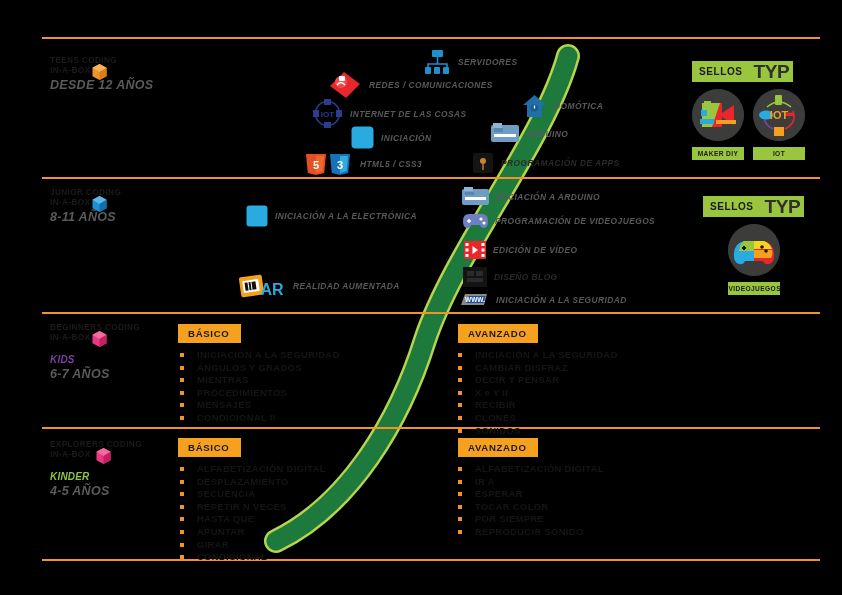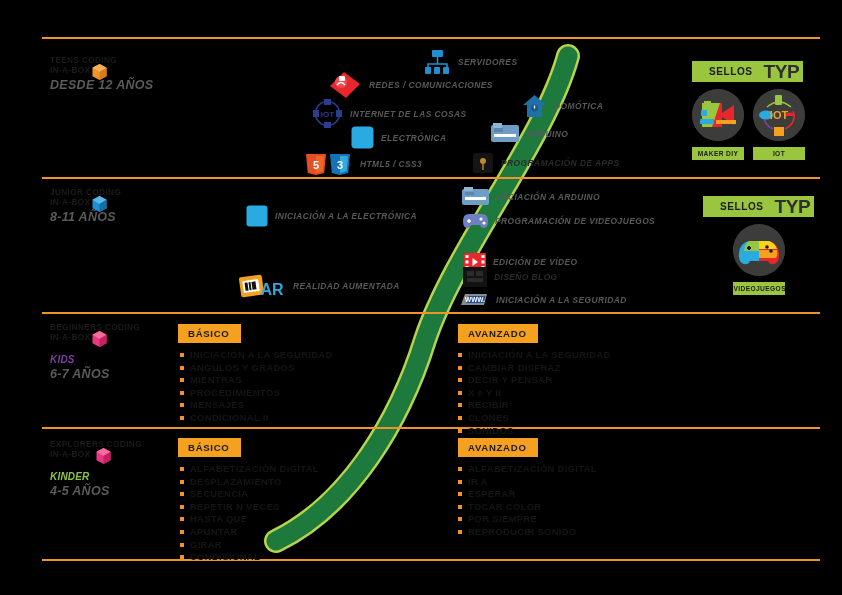--- a/index.html
+++ b/index.html
@@ -50,37 +50,37 @@
   .lvl {
     position: absolute; background: #f5a11f; color: #1a1a1a;
     font-size: 9.6px; font-weight: bold; letter-spacing: .7px;
     padding: 4px 11px 4px 10px;
   }
 
   
   .blist { position: absolute; }
   .blist li {
     list-style: none; display: flex; align-items: flex-start;
-    gap: 6px; margin-bottom: 1px;
+    gap: 13px; margin-bottom: 1px;
   }
   .blist .bul {
     flex: 0 0 auto; width: 4px; height: 4px; background: #f0932b;
     margin-top: 4px;
   }
   .blist .txt {
     font-size: 9.4px; font-weight: bold; letter-spacing: .35px;
     color: #151515; line-height: 11.6px; white-space: nowrap;
   }
 
   
   .sellos { position: absolute; }
   .sellos-hd { display: flex; align-items: stretch; }
   .sellos-hd .s-word {
     background: #9ac53e; color: #1a1a1a; font-size: 10px; font-weight: bold;
-    letter-spacing: .6px; padding: 4px 8px 4px 17px; display: flex;
+    letter-spacing: .6px; padding: 4px 8px 4px 7px; display: flex;
     align-items: center;
   }
   .sellos-hd .s-typ {
     background: #9ac53e; color: #2f2f2f; font-size: 19px; font-weight: bold;
     letter-spacing: -.5px; line-height: 1; padding: 1px 4px 1px 3px;
     display: flex; align-items: center;
   }
   .badges { display: flex; gap: 9px; margin-top: 7px; }
   .badge { width: 52px; }
   .badge-circle {
@@ -155,21 +155,21 @@
       <rect x="12" y="24" width="7" height="6" fill="#2c3c8f"></rect>
       <text x="15.5" y="19" font-size="8" font-weight="bold" fill="#2c3c8f" text-anchor="middle" font-family="Liberation Sans, sans-serif">IOT</text>
     </svg>
     <span class="lbl">INTERNET DE LAS COSAS</span>
   </div>
 
   <div class="skill" style="left:351px;top:126px">
     <svg class="ico" width="23" height="23" viewBox="0 0 23 23">
       <rect x="0.5" y="0.5" width="22" height="22" rx="4" fill="#29abe2"></rect>
     </svg>
-    <span class="lbl">ELECTRÓNICA</span>
+    <span class="lbl">INICIACIÓN</span>
   </div>
 
   <div class="skill" style="left:305px;top:152px">
     <svg class="ico" width="48" height="24" viewBox="0 0 48 24">
       <path d="M1 2 h20 l-1.8 19 L11 23 L2.8 21 Z" fill="#e44d26"></path>
       <path d="M11 4 h8 l-1.3 15 L11 21 Z" fill="#f16529"></path>
       <text x="11" y="17" font-size="11" font-weight="bold" fill="#fff" text-anchor="middle" font-family="Liberation Sans, sans-serif">5</text>
       <path d="M25 2 h20 l-1.8 19 L35 23 L26.8 21 Z" fill="#1572b6"></path>
       <path d="M35 4 h8 l-1.3 15 L35 21 Z" fill="#33a9dc"></path>
       <text x="35" y="17" font-size="11" font-weight="bold" fill="#fff" text-anchor="middle" font-family="Liberation Sans, sans-serif">3</text>
@@ -293,21 +293,21 @@
   <div class="skill" style="left:462px;top:187px">
     <svg class="ico" width="27" height="20" viewBox="0 0 27 20">
       <rect x="0" y="2" width="27" height="16" rx="2" fill="#6f9ec4"></rect>
       <rect x="2" y="0" width="9" height="4" fill="#8fb4d4"></rect>
       <rect x="3" y="10" width="21" height="3" fill="#ffffff"></rect>
       <rect x="3" y="5" width="9" height="3" fill="#5b86ab"></rect>
     </svg>
     <span class="lbl">INICIACIÓN A ARDUINO</span>
   </div>
 
-  <div class="skill" style="left:464px;top:252px">
+  <div class="skill" style="left:464px;top:240px">
     <svg class="ico" width="22" height="20" viewBox="0 0 22 20">
       <rect x="0" y="1" width="22" height="18" rx="1" fill="#e8272c"></rect>
       <rect x="1.5" y="3" width="3" height="3" fill="#fff"></rect>
       <rect x="1.5" y="8.5" width="3" height="3" fill="#fff"></rect>
       <rect x="1.5" y="14" width="3" height="3" fill="#fff"></rect>
       <rect x="17.5" y="3" width="3" height="3" fill="#fff"></rect>
       <rect x="17.5" y="8.5" width="3" height="3" fill="#fff"></rect>
       <rect x="17.5" y="14" width="3" height="3" fill="#fff"></rect>
       <path d="M8.5 6 L14 10 L8.5 14 Z" fill="#fff"></path>
     </svg>

